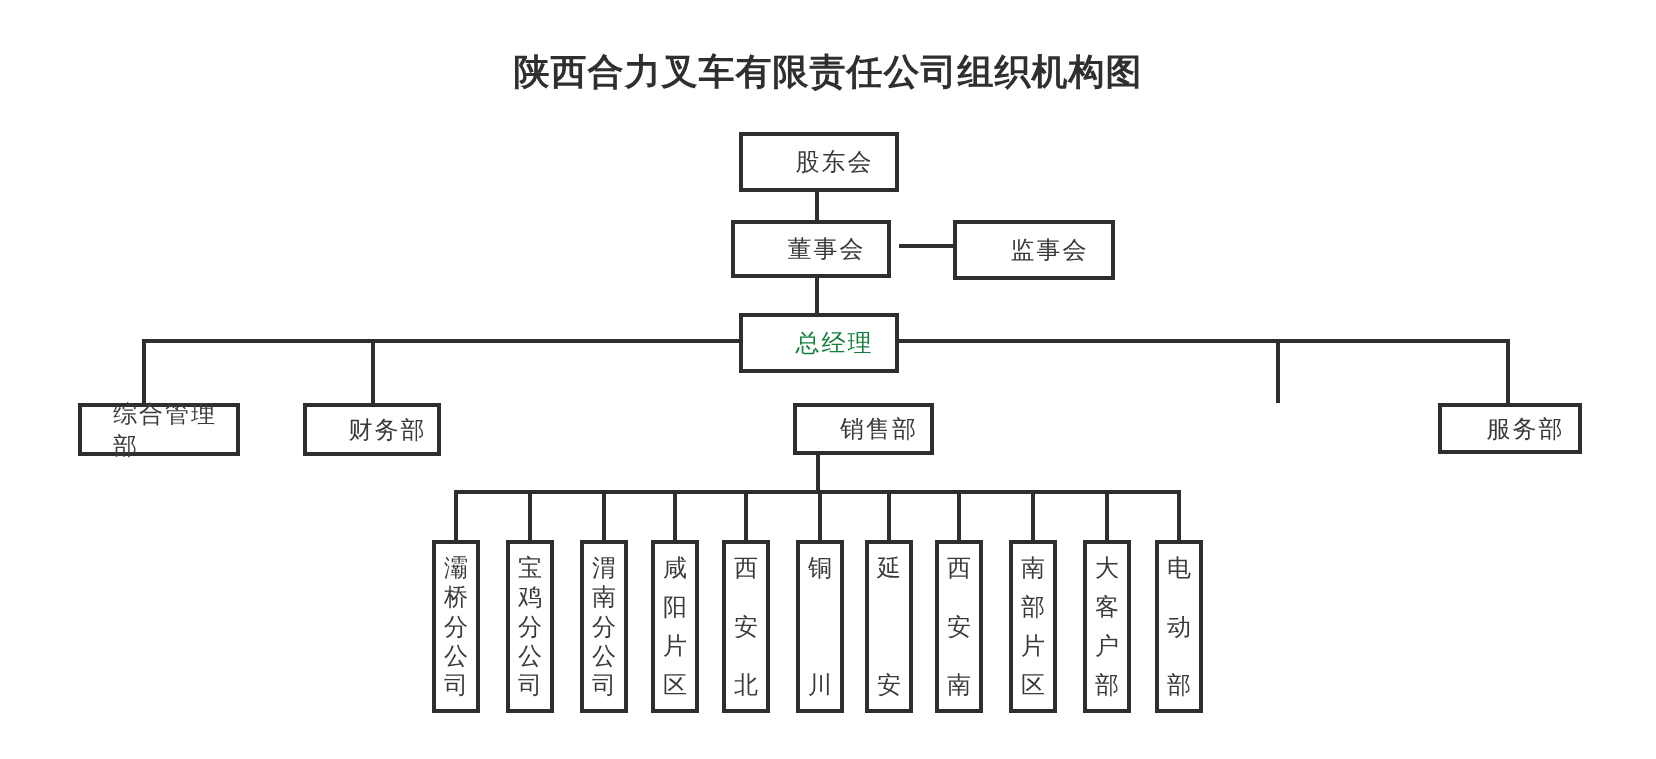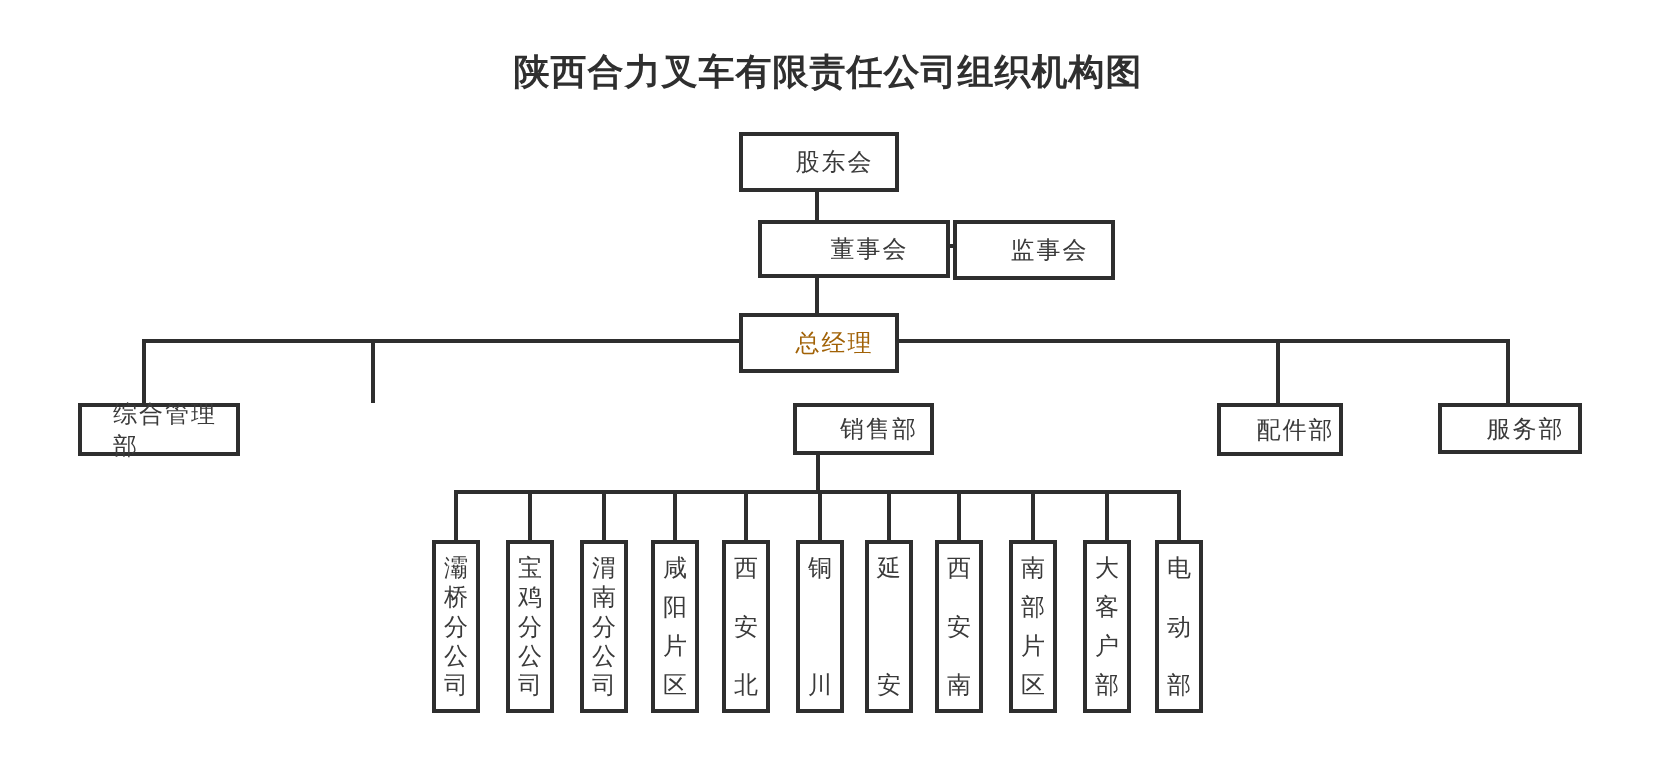--- a/index.html
+++ b/index.html
@@ -71,27 +71,27 @@
   <div class="line" style="left: 673px; top: 490px; width: 4px; height: 50px; background: rgb(46, 46, 46);"></div>
   <div class="line" style="left: 744px; top: 490px; width: 4px; height: 50px; background: rgb(46, 46, 46);"></div>
   <div class="line" style="left: 818px; top: 490px; width: 4px; height: 50px; background: rgb(46, 46, 46);"></div>
   <div class="line" style="left: 887px; top: 490px; width: 4px; height: 50px; background: rgb(46, 46, 46);"></div>
   <div class="line" style="left: 957px; top: 490px; width: 4px; height: 50px; background: rgb(46, 46, 46);"></div>
   <div class="line" style="left: 1031px; top: 490px; width: 4px; height: 50px; background: rgb(46, 46, 46);"></div>
   <div class="line" style="left: 1105px; top: 490px; width: 4px; height: 50px; background: rgb(46, 46, 46);"></div>
   <div class="line" style="left: 1177px; top: 490px; width: 4px; height: 50px; background: rgb(46, 46, 46);"></div>
 
   <div class="box" style="left: 739px; top: 132px; width: 160px; height: 60px; border-color: rgb(46, 46, 46); color: rgb(58, 58, 58);">股东会</div>
-  <div class="box" style="left: 758px; top: 220px; width: 192px; height: 58px; border-color: rgb(46, 46, 46); color: rgb(58, 58, 58);">董事会</div>
+  <div class="box" style="left: 731px; top: 220px; width: 160px; height: 58px; border-color: rgb(46, 46, 46); color: rgb(58, 58, 58);">董事会</div>
   <div class="box" style="left: 953px; top: 220px; width: 162px; height: 60px; border-color: rgb(46, 46, 46); color: rgb(58, 58, 58);">监事会</div>
-  <div class="box" style="left: 739px; top: 313px; width: 160px; height: 60px; border-color: rgb(46, 46, 46); color: #a16207;">总经理</div>
+  <div class="box" style="left: 739px; top: 313px; width: 160px; height: 60px; border-color: rgb(46, 46, 46); color: #15803d;">总经理</div>
 
   <div class="box" style="left: 78px; top: 403px; width: 162px; height: 53px; border-color: rgb(46, 46, 46); color: rgb(58, 58, 58);">综合管理部</div>
+  <div class="box" style="left: 303px; top: 403px; width: 138px; height: 53px; border-color: rgb(46, 46, 46); color: rgb(58, 58, 58);">财务部</div>
   <div class="box" style="left: 749px; top: 403px; width: 141px; height: 52px; border-color: rgb(46, 46, 46); color: rgb(58, 58, 58); margin-left: 44px;">销售部</div>
-  <div class="box" style="left: 1217px; top: 403px; width: 126px; height: 53px; border-color: rgb(46, 46, 46); color: rgb(58, 58, 58);">配件部</div>
   <div class="box" style="left: 1438px; top: 403px; width: 144px; height: 51px; border-color: rgb(46, 46, 46); color: rgb(58, 58, 58);">服务部</div>
 
   <div class="box vbox" style="left: 432px; top: 540px; width: 48px; height: 173px; border-color: rgb(46, 46, 46); color: rgb(58, 58, 58);">
       <span>灞</span>
       <span>桥</span>
       <span>分</span>
       <span>公</span>
       <span>司</span>
     </div>
   <div class="box vbox" style="left: 506px; top: 540px; width: 48px; height: 173px; border-color: rgb(46, 46, 46); color: rgb(58, 58, 58);">

